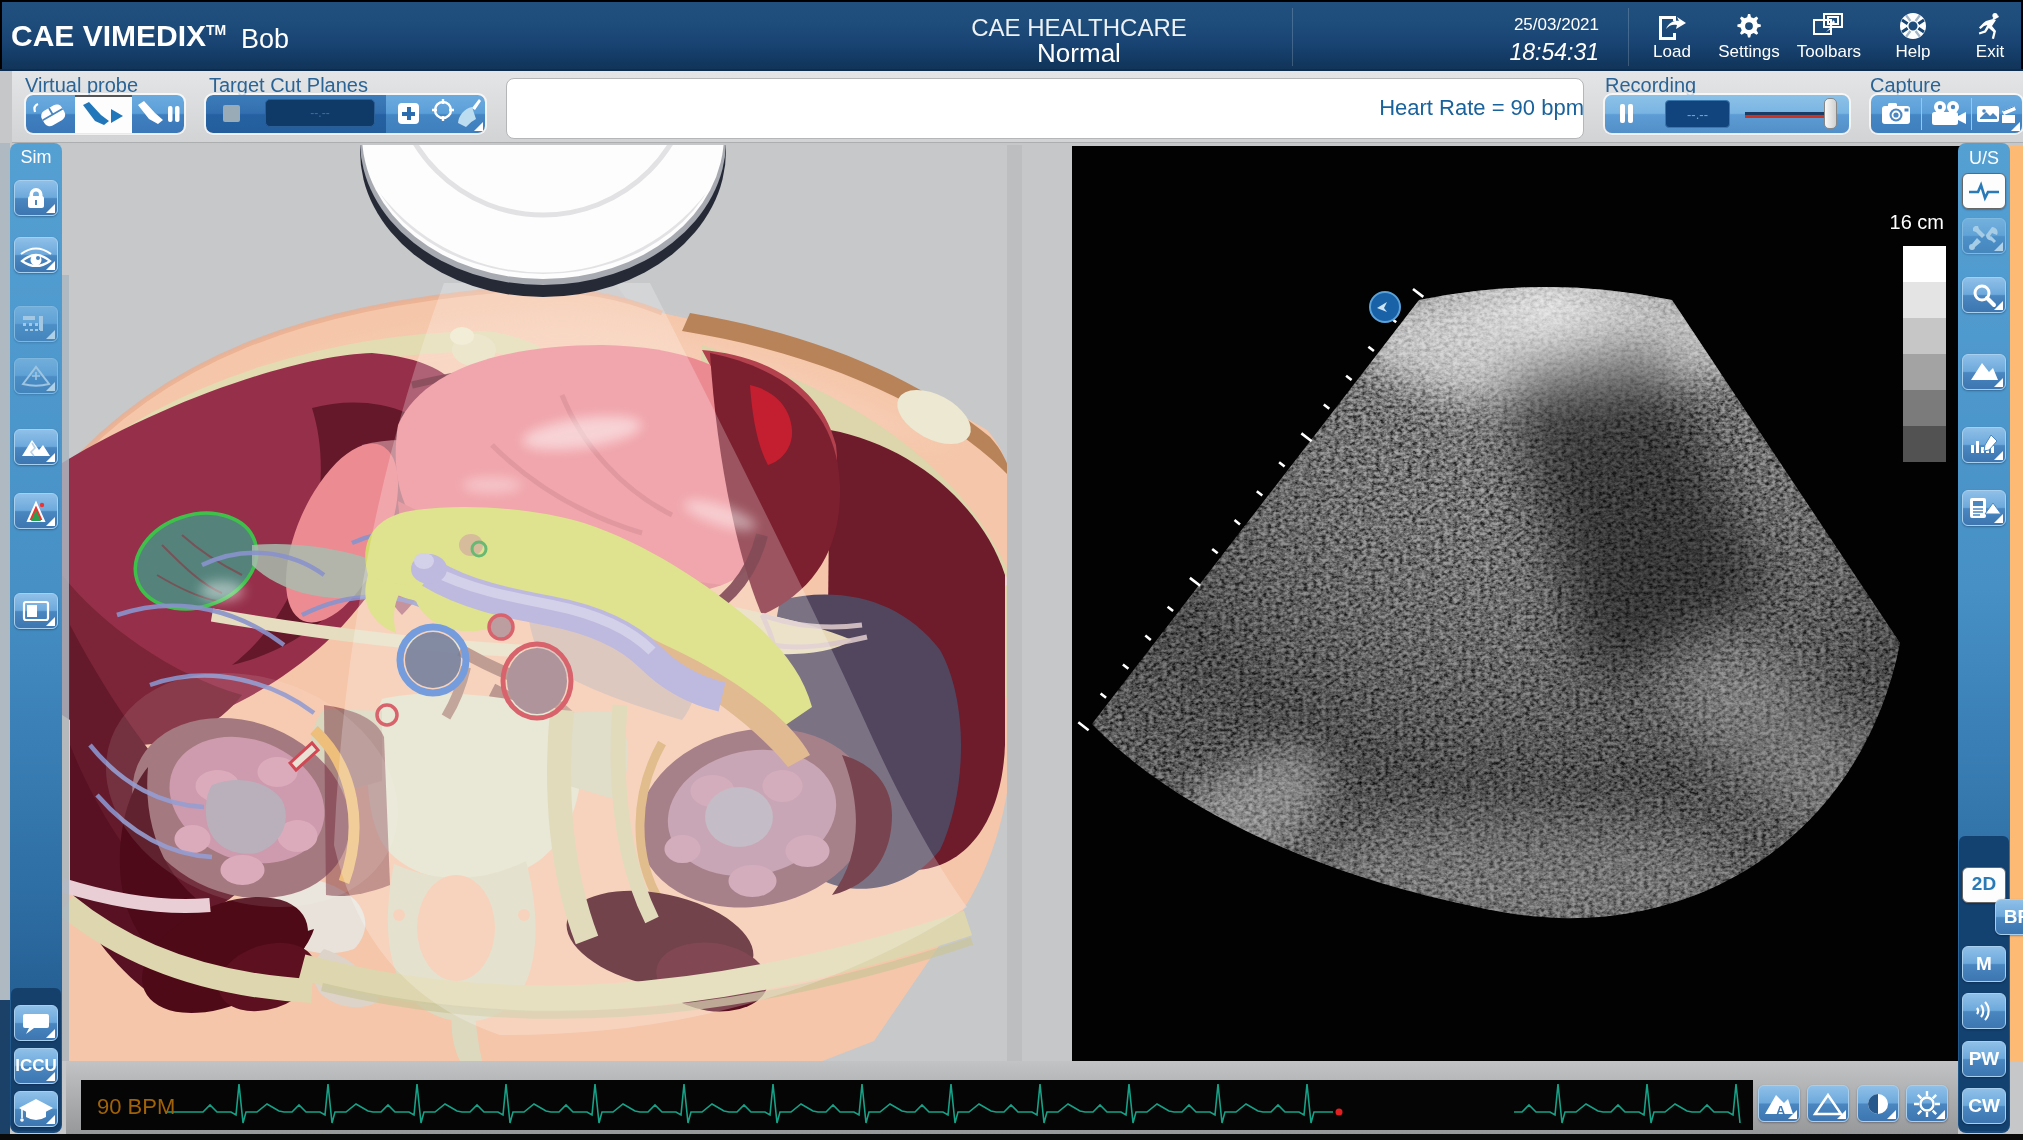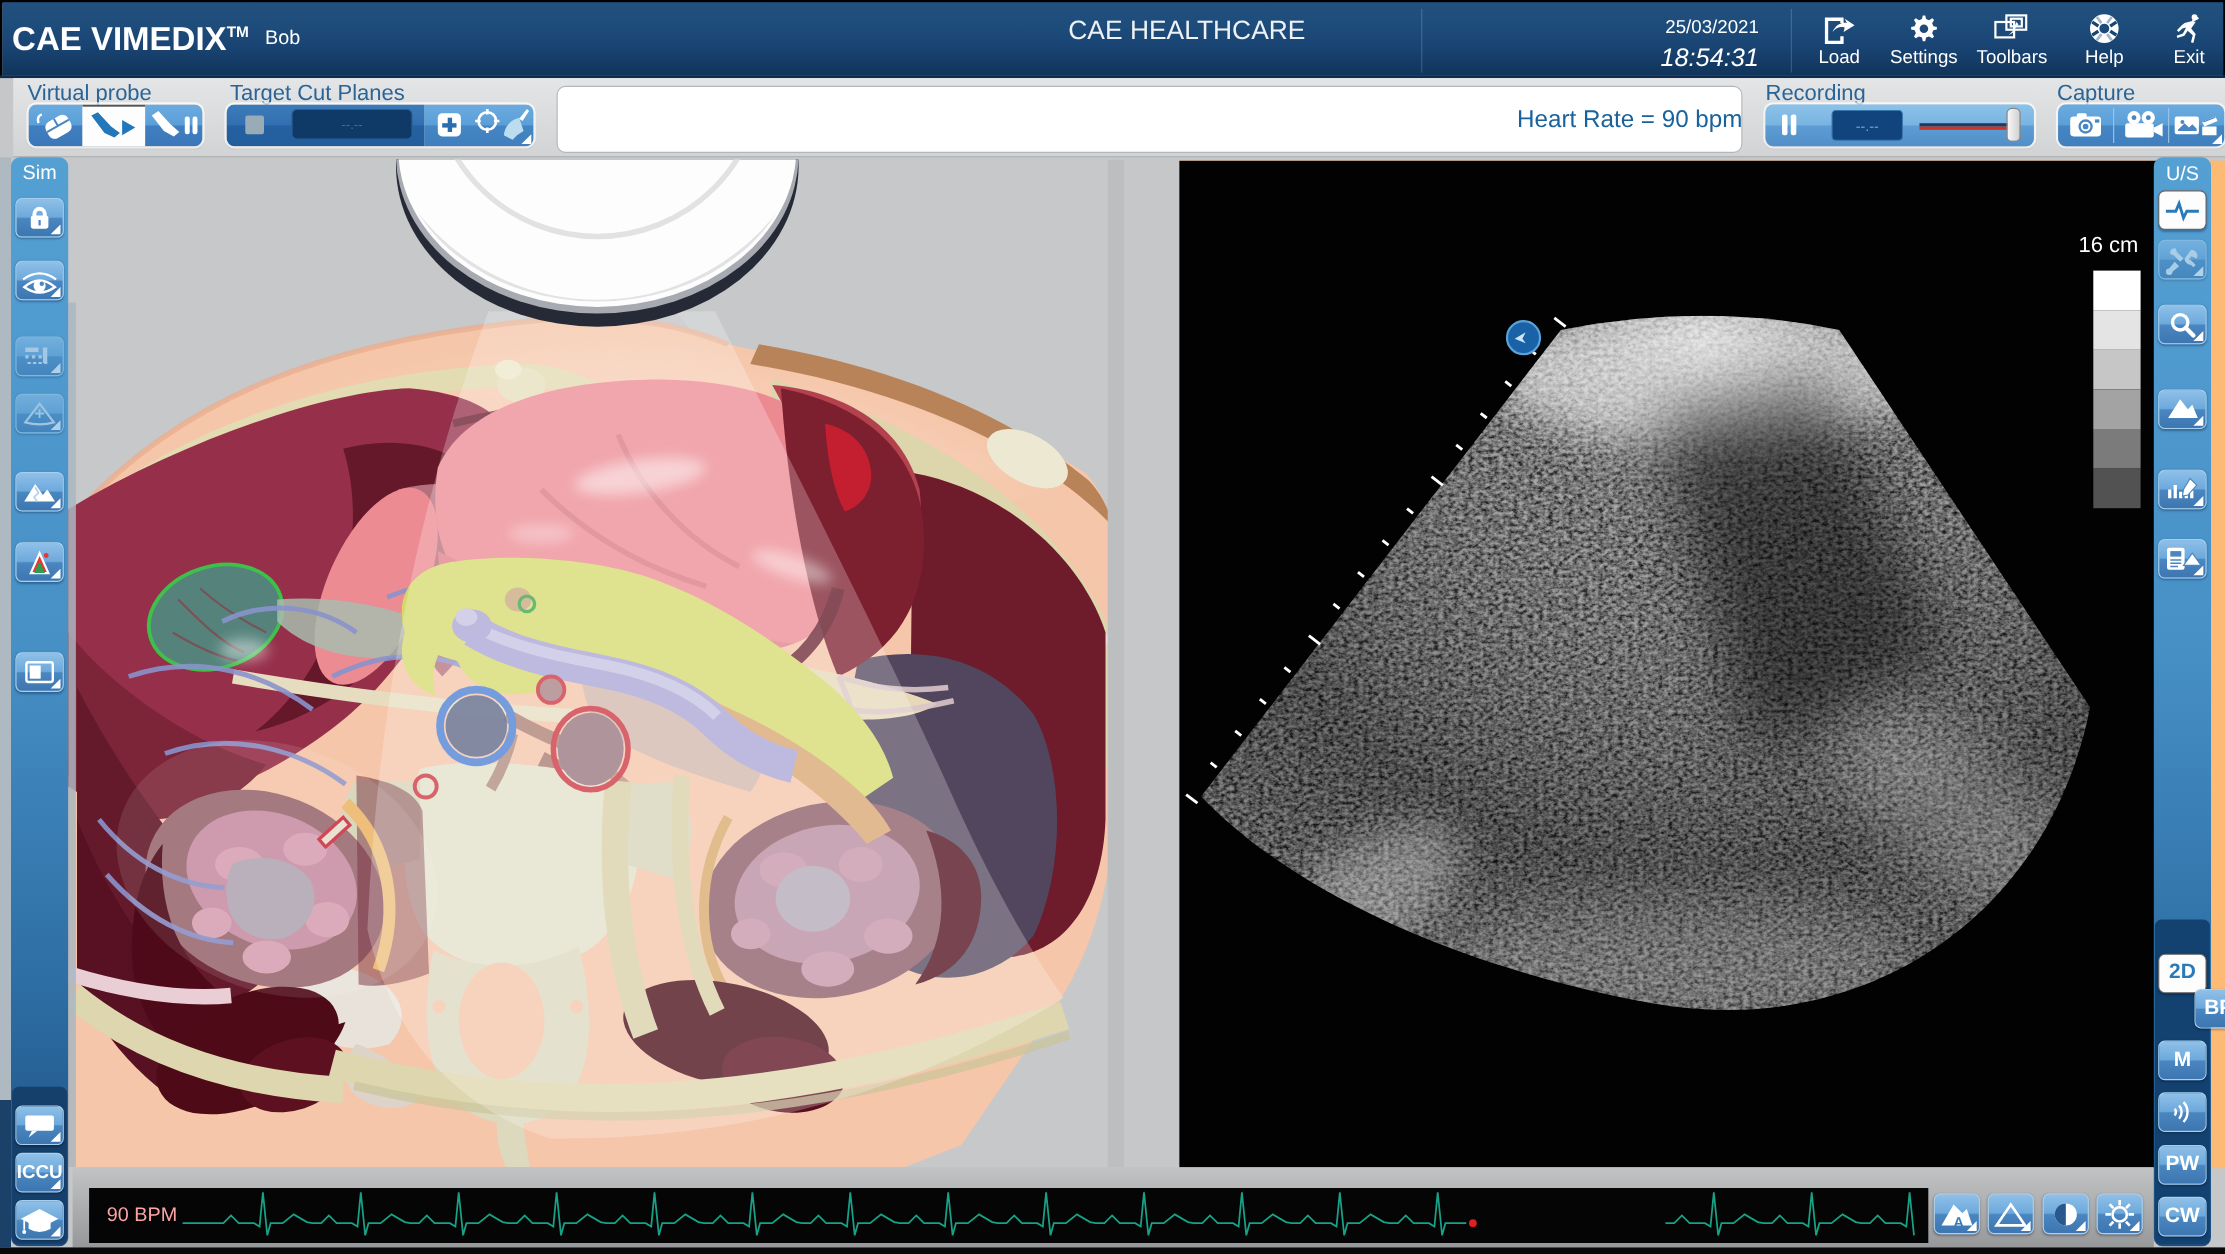--- a/index.html
+++ b/index.html
@@ -8,21 +8,21 @@
   #page { position:relative; width:2023px; height:1140px; background:#c6c7c9; }
   
   #topline { position:absolute; left:0; top:0; width:2023px; height:3px; background:#000; }
   #header { position:absolute; left:0; top:2px; width:2023px; height:67px;
     background:linear-gradient(#21507e 0%, #1e4d7b 30%, #194473 60%, #133a63 85%, #113459 100%);
     border-left:2px solid #000; border-right:2px solid #000; }
   #hdr-bottom { position:absolute; left:0; top:69px; width:2023px; height:2px; background:#0c2d50; }
   .hv { position:absolute; top:6px; height:58px; width:1px; background:rgba(255,255,255,0.18); }
   #logo { position:absolute; left:9px; top:17px; color:#fff; font-size:30px; font-weight:bold; letter-spacing:0; }
   #logo sup { font-size:14px; }
-  #bob { position:absolute; left:239px; top:22px; color:#fff; font-size:18px; }
+  #bob { position:absolute; left:239px; top:22px; color:#fff; font-size:27px; }
   #hc1 { position:absolute; left:927px; width:300px; top:12px; text-align:center; color:#eef2f6; font-size:24px; }
   #hc2 { position:absolute; left:927px; width:300px; top:36px; text-align:center; color:#fff; font-size:26px; }
   #date1 { position:absolute; left:1447px; width:150px; top:13px; text-align:right; color:#fff; font-size:17px; }
   #date2 { position:absolute; left:1447px; width:150px; top:37px; text-align:right; color:#fff; font-size:23px;font-style:italic; }
   .hbtn { position:absolute; top:8px; width:76px; height:56px; text-align:center; color:#fff; font-size:17px; }
   .hbtn svg { display:block; margin:2px auto 1px; }
   .hbtn .lbl { display:block; margin-top:2px; }
   
   #toolbar { position:absolute; left:12px; top:71px; width:2023px; height:72px;
     background:linear-gradient(#e4e5e6, #d2d3d5); border-bottom:1px solid #adaeb0; }
@@ -42,32 +42,33 @@
   .white { background:#fdfdfd; border:1px solid #666; }
   .txtbtn { color:#fff; font-weight:bold; font-size:19px; text-align:center; line-height:34px; }
   
   #anat { position:absolute; left:62px; top:145px; width:960px; height:916px; background:#c7c8ca; }
   #us { position:absolute; left:1072px; top:146px; width:1026px; height:916px; background:#fdba74; }
   
   #bottomwrap { position:absolute; left:66px; top:1061px; width:1892px; height:73px; z-index:1;
     background:linear-gradient(#c2c3c5, #97989a); }
   #pageedge { position:absolute; left:0; top:1134px; width:2023px; height:6px; background:#0a0a0a; z-index:4; }
   #ecg { position:absolute; left:81px; top:1080px; width:1672px; height:50px; background:#050505; z-index:2; }
-  #ecg .bpm { position:absolute; left:16px; top:14px; color:#fca5a5; font-size:18px; }
+  #ecg .bpm { position:absolute; left:16px; top:14px; color:#a16207; font-size:22px; }
 </style>
 </head>
 <body>
 <div id="page">
   <div id="topline"></div>
   <div style="position:absolute;left:0;top:143px;width:10px;height:857px;background:#aeb9c2;"></div>
   <div style="position:absolute;left:0;top:1000px;width:10px;height:134px;background:#1b4168;"></div>
   <div id="header">
     <div id="logo">CAE VIMEDIX<sup>TM</sup></div>
     <div id="bob">Bob</div>
     <div id="hc1">CAE HEALTHCARE</div>
+    <div id="hc2">Normal</div>
     <div id="date1">25/03/2021</div>
     <div id="date2">18:54:31</div>
     <div class="hv" style="left:1290px"></div>
     <div class="hv" style="left:1626px"></div>
     <div class="hbtn" style="left:1632px">
       <svg width="32" height="28" viewBox="0 0 32 28">
           <path d="M3 4 h17 v5 h-3 v-2 H6 v18 h11 v-4 h3 v7 H3 Z" fill="#fff"></path>
           <path d="M10 17 C13 10 19 8 23 9 L21 5 L30 11 L20 17 L21 13 C17 12 13 13 10 17 Z" fill="#fff"></path>
         </svg>
       <span class="lbl">Load</span>

